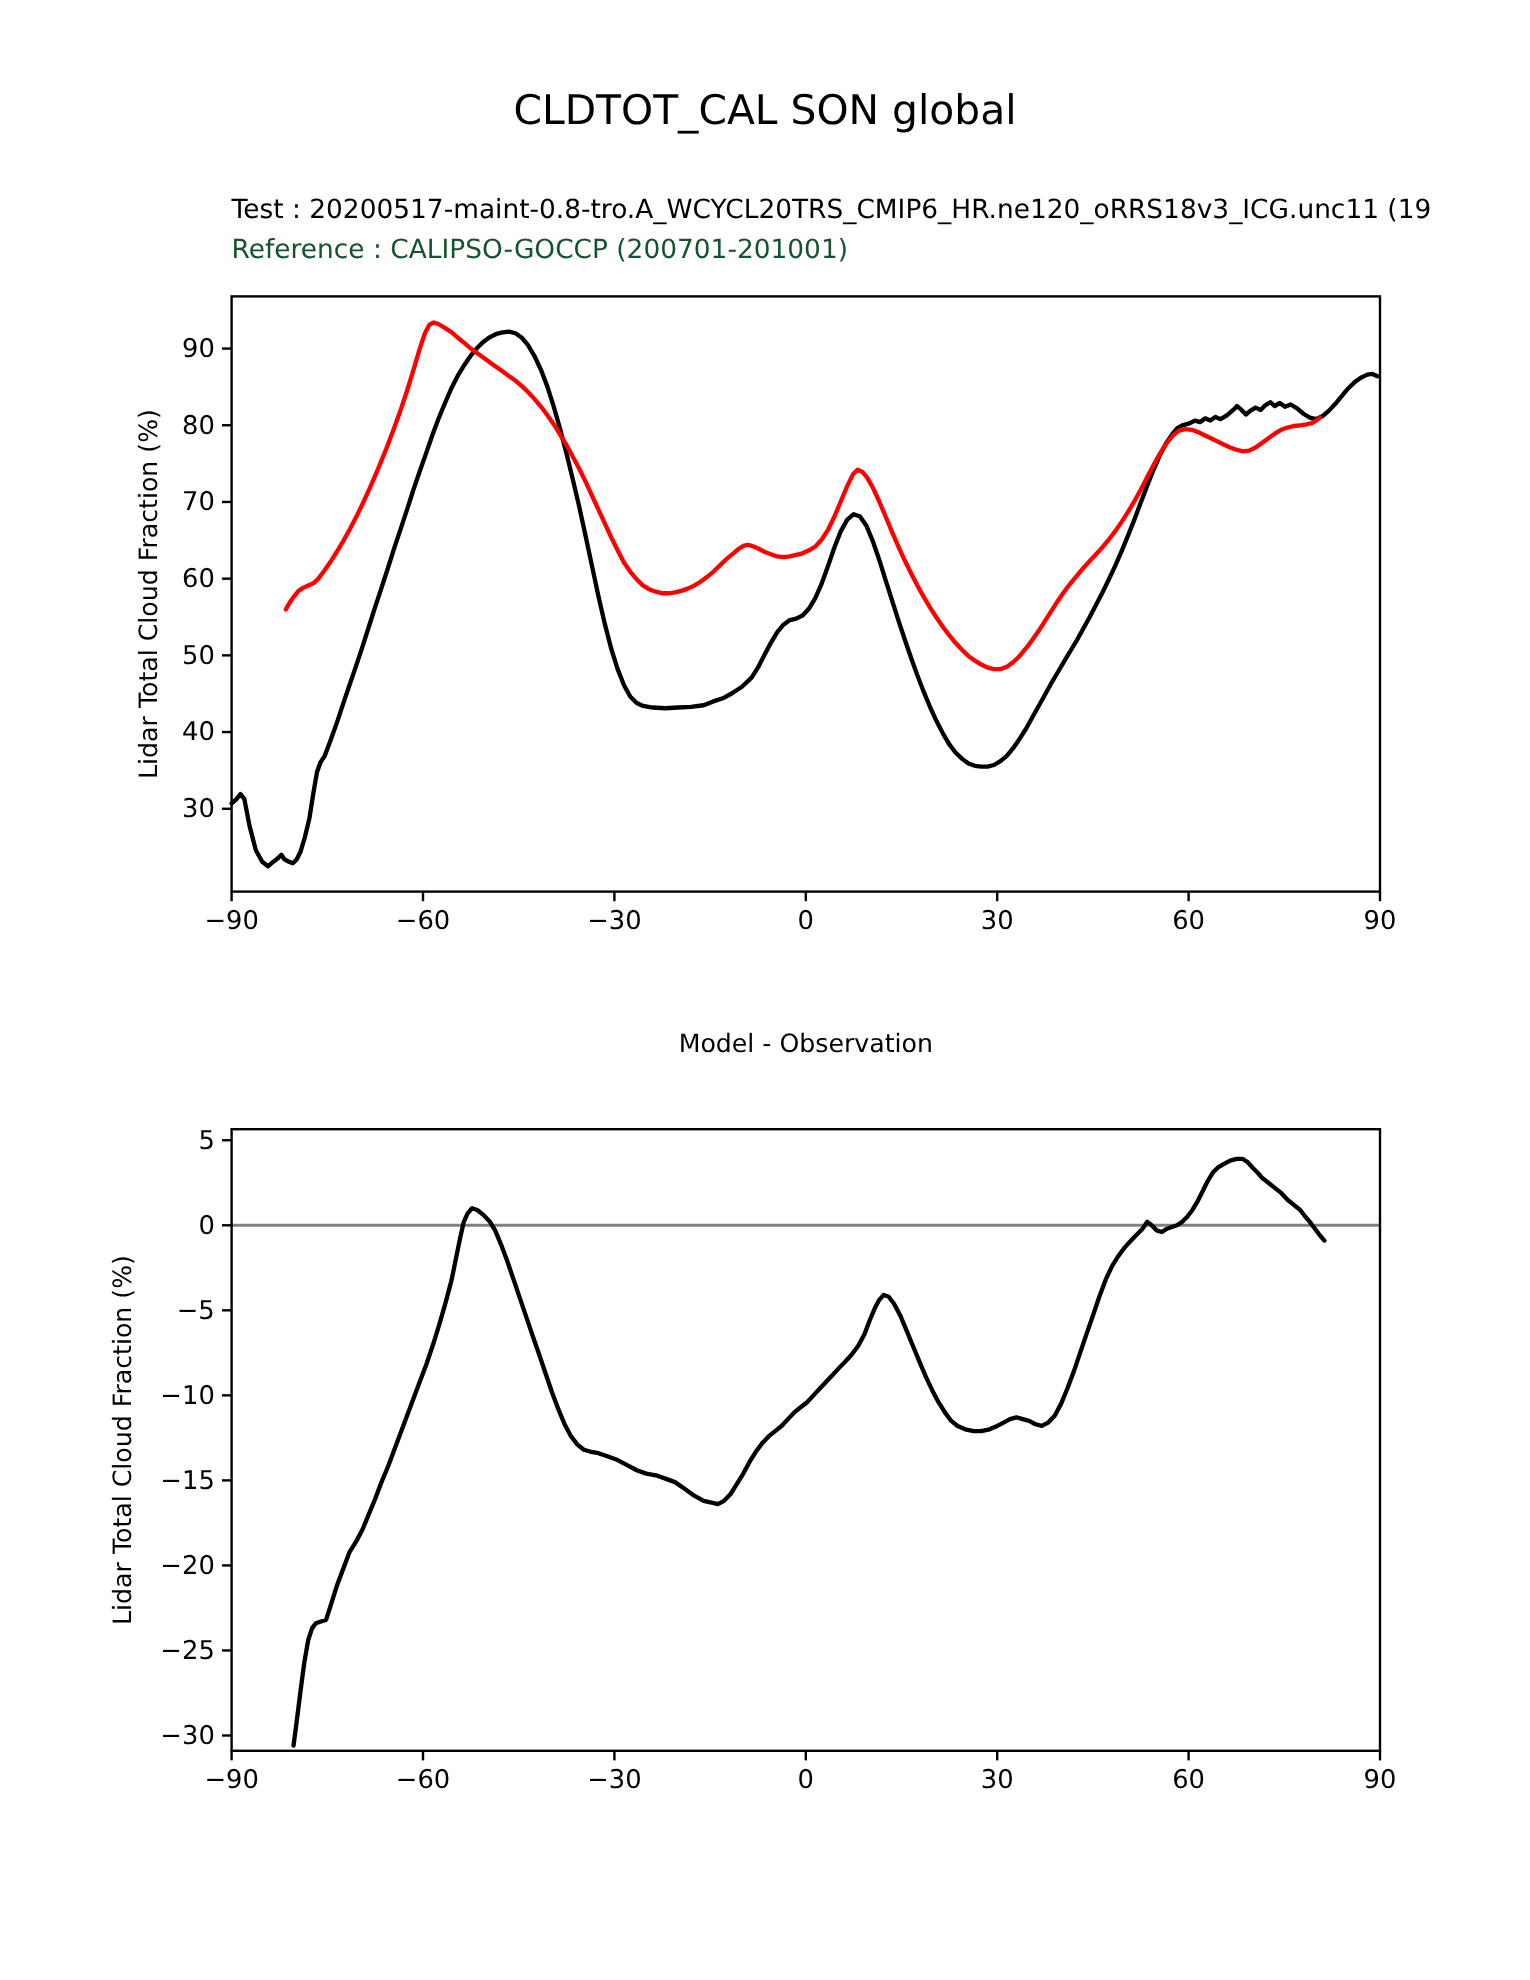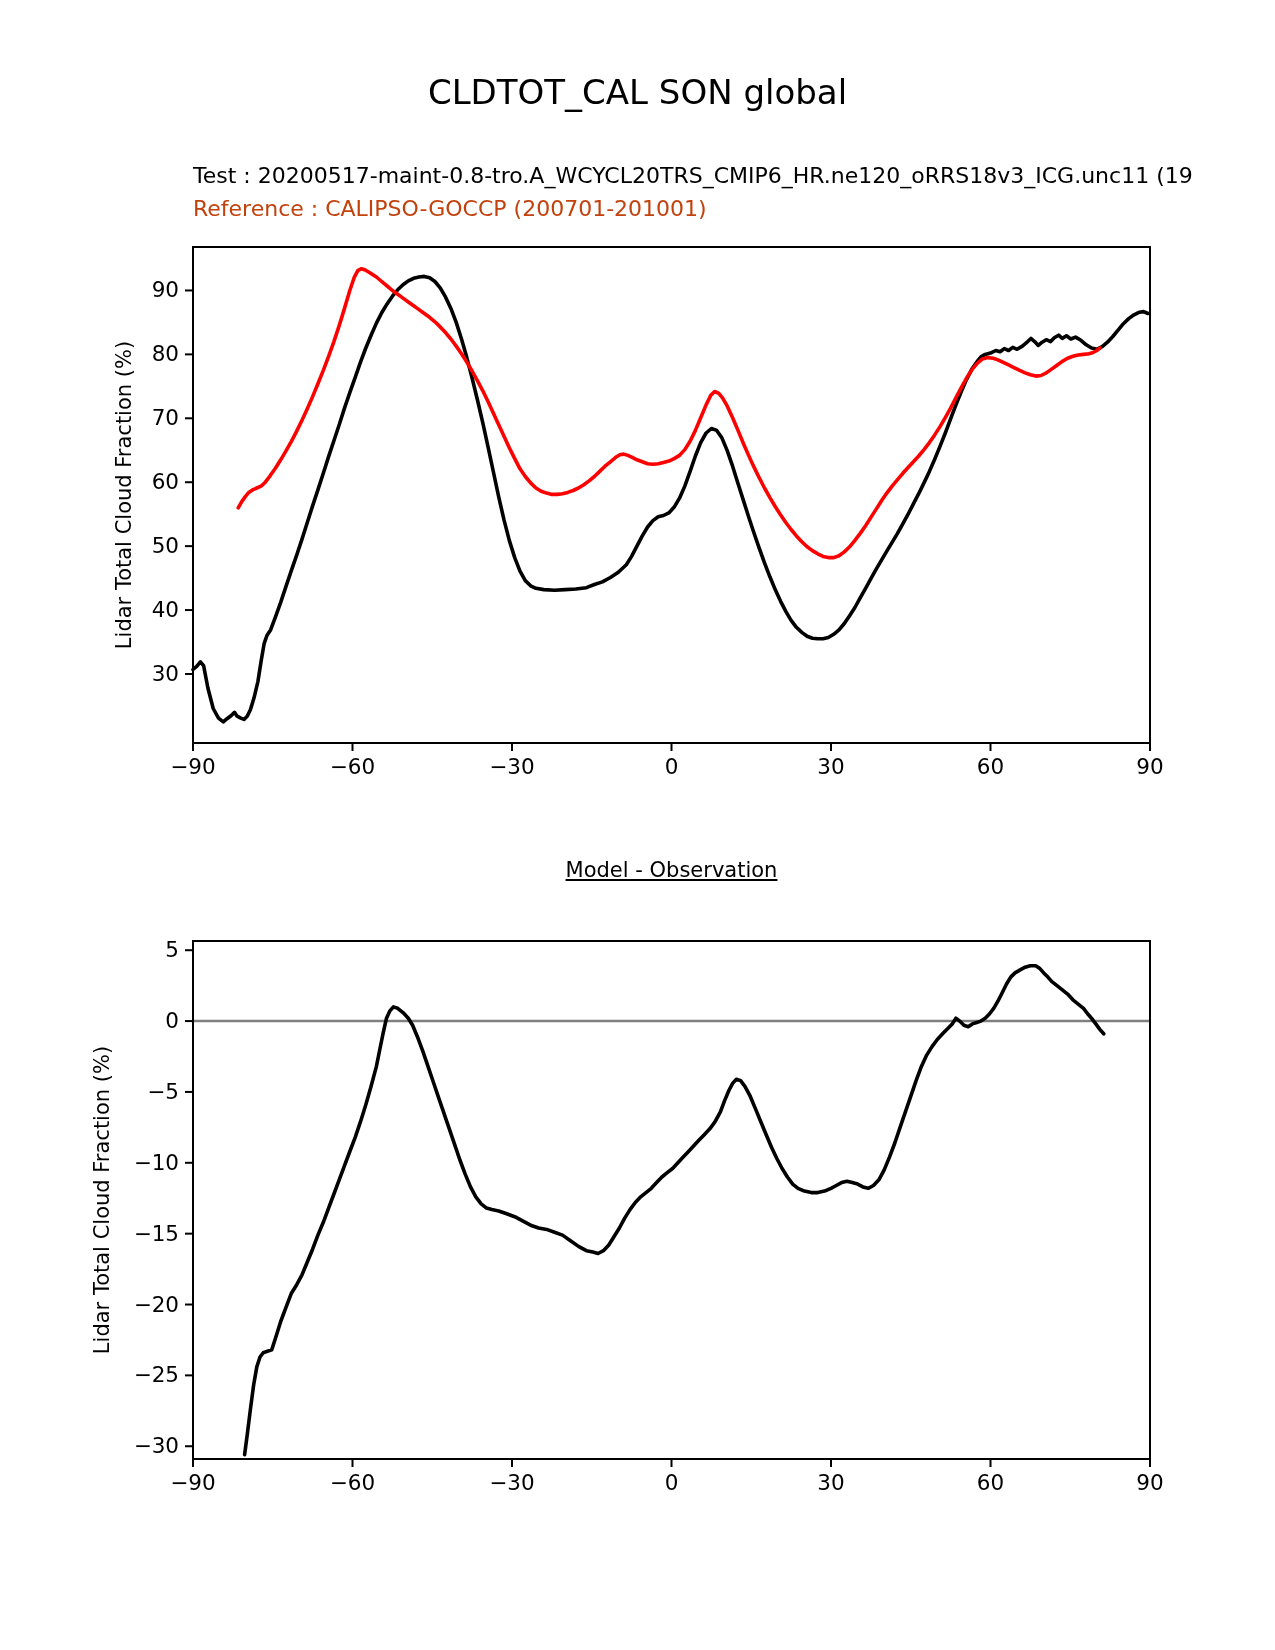--- a/index.html
+++ b/index.html
@@ -2,22 +2,22 @@
 <html><head>
 <meta charset="utf-8">
 <style>
   html,body{margin:0;padding:0;background:#fff;}
   #figure{position:relative;width:1275px;height:1650px;background:#fff;overflow:hidden;
           font-family:"DejaVu Sans","Liberation Sans",sans-serif;}
   .suptitle{position:absolute;left:0;top:72px;width:1275px;text-align:center;
             font-size:34px;color:#000;white-space:nowrap;}
   .runline{position:absolute;left:193px;white-space:nowrap;font-size:22px;color:#000;}
   #test-line{top:163px;}
-  #ref-line{top:196px;color:#c2410c;}
-  .axtitle{position:absolute;left:193px;width:957px;text-align:center;font-size:21px;color:#000;text-decoration:underline;}
+  #ref-line{top:196px;color:#14532d;}
+  .axtitle{position:absolute;left:193px;width:957px;text-align:center;font-size:21px;color:#000;}
   #bottom-title{top:858px;}
   .ylab{position:absolute;font-size:21px;color:#000;white-space:nowrap;
         transform:translate(-50%,-50%) rotate(-90deg);}
   #ylab-top{left:124px;top:495px;}
   #ylab-bottom{left:102px;top:1200px;}
   svg{position:absolute;left:0;top:0;}
   text{font-family:"DejaVu Sans","Liberation Sans",sans-serif;}
 </style>
 </head>
 <body>

